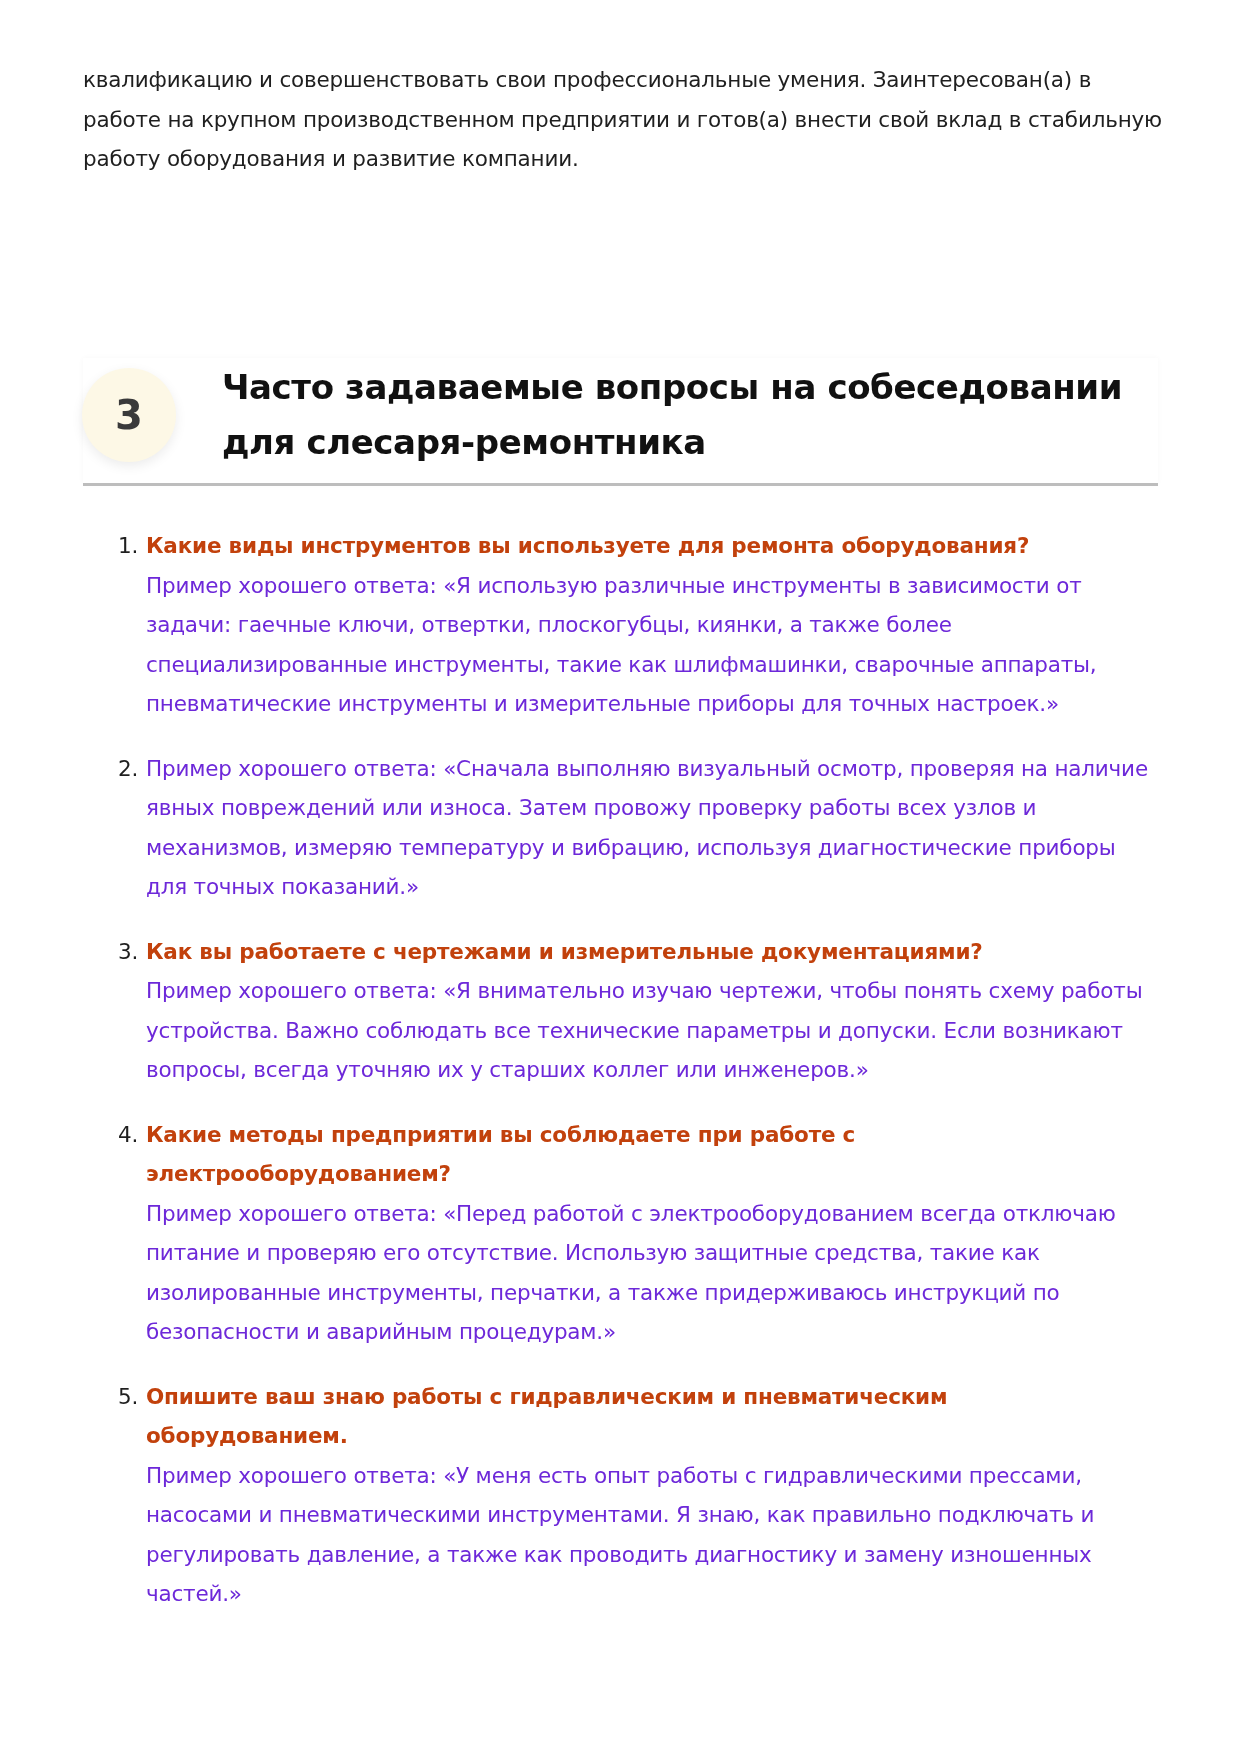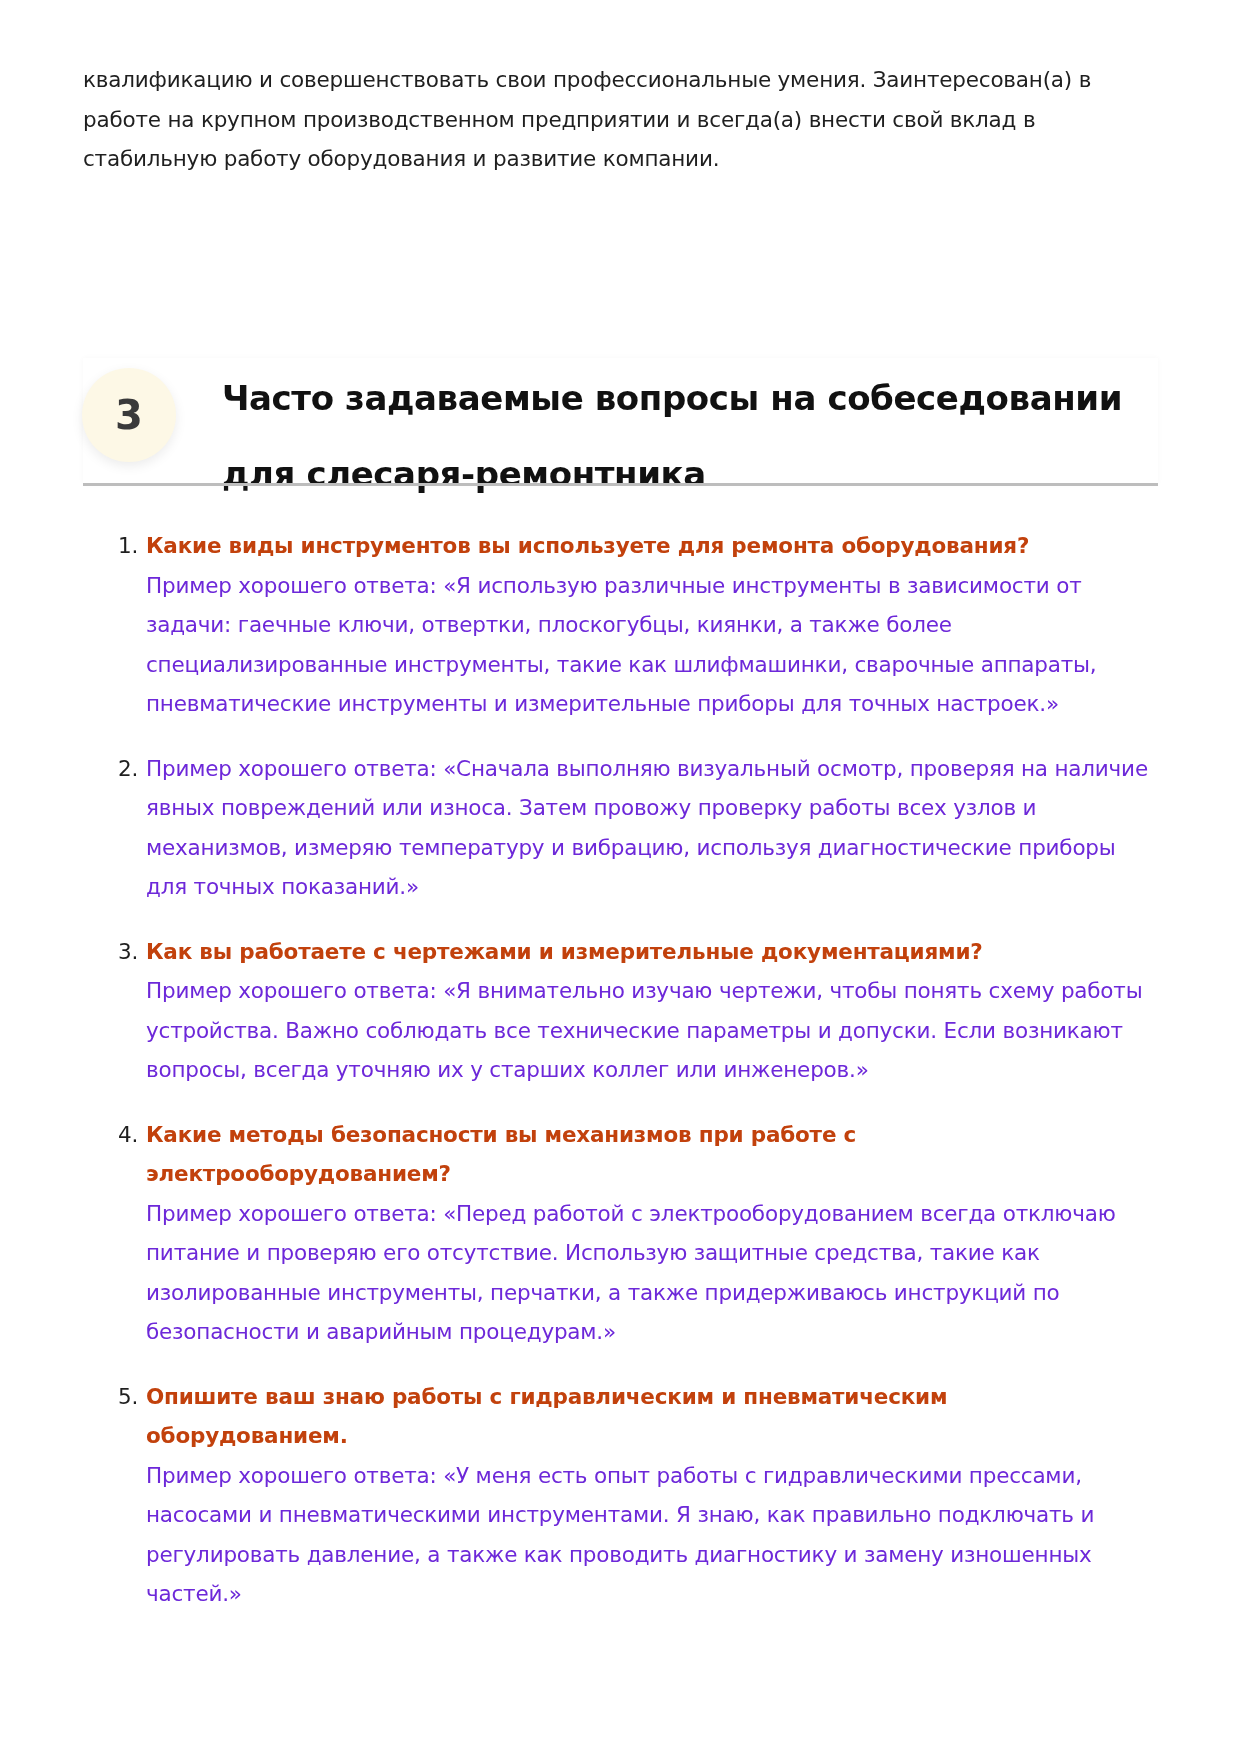--- a/index.html
+++ b/index.html
@@ -61,21 +61,21 @@
     }
     .section-title {
       position: absolute;
       left: 222px;
       top: 360px;
       width: 950px;
       margin: 0;
       font-family: "DejaVu Sans", sans-serif;
       font-weight: bold;
       font-size: 34px;
-      line-height: 76px;
+      line-height: 55px;
       color: #111111;
       letter-spacing: -0.4px;
     }
     .faq-list {
       position: absolute;
       left: 146px;
       top: 526px;
       width: 1010px;
       margin: 0;
       padding: 0;
@@ -101,21 +101,21 @@
       display: block;
     }
     .faq-a {
       display: block;
       color: #6d28d9;
     }
   </style>
 </head>
 <body>
 
-<p class="intro">квалификацию и совершенствовать свои профессиональные умения. Заинтересован(а) в работе на крупном производственном предприятии и всегда(а) внести свой вклад в стабильную работу оборудования и развитие компании.</p>
+<p class="intro">квалификацию и совершенствовать свои профессиональные умения. Заинтересован(а) в работе на крупном производственном предприятии и готов(а) внести свой вклад в стабильную работу оборудования и развитие компании.</p>
 
 <div class="section-header"></div>
 <div class="badge">3</div>
 <h2 class="section-title">Часто задаваемые вопросы на собеседовании для слесаря-ремонтника</h2>
 <div class="section-divider"></div>
 
 <ol class="faq-list">
   <li class="faq-item">
     <span class="faq-num">1.</span>
     <span class="faq-q">Какие виды инструментов вы используете для ремонта оборудования?</span>
@@ -125,21 +125,21 @@
     <span class="faq-num">2.</span>
     <span class="faq-a">Пример хорошего ответа: «Сначала выполняю визуальный осмотр, проверяя на наличие явных повреждений или износа. Затем провожу проверку работы всех узлов и механизмов, измеряю температуру и вибрацию, используя диагностические приборы для точных показаний.»</span>
   </li>
   <li class="faq-item">
     <span class="faq-num">3.</span>
     <span class="faq-q">Как вы работаете с чертежами и измерительные документациями?</span>
     <span class="faq-a">Пример хорошего ответа: «Я внимательно изучаю чертежи, чтобы понять схему работы устройства. Важно соблюдать все технические параметры и допуски. Если возникают вопросы, всегда уточняю их у старших коллег или инженеров.»</span>
   </li>
   <li class="faq-item">
     <span class="faq-num">4.</span>
-    <span class="faq-q">Какие методы безопасности вы механизмов при работе с электрооборудованием?</span>
+    <span class="faq-q">Какие методы предприятии вы соблюдаете при работе с электрооборудованием?</span>
     <span class="faq-a">Пример хорошего ответа: «Перед работой с электрооборудованием всегда отключаю питание и проверяю его отсутствие. Использую защитные средства, такие как изолированные инструменты, перчатки, а также придерживаюсь инструкций по безопасности и аварийным процедурам.»</span>
   </li>
   <li class="faq-item">
     <span class="faq-num">5.</span>
     <span class="faq-q">Опишите ваш знаю работы с гидравлическим и пневматическим оборудованием.</span>
     <span class="faq-a">Пример хорошего ответа: «У меня есть опыт работы с гидравлическими прессами, насосами и пневматическими инструментами. Я знаю, как правильно подключать и регулировать давление, а также как проводить диагностику и замену изношенных частей.»</span>
   </li>
 </ol>
 
 </body></html>

